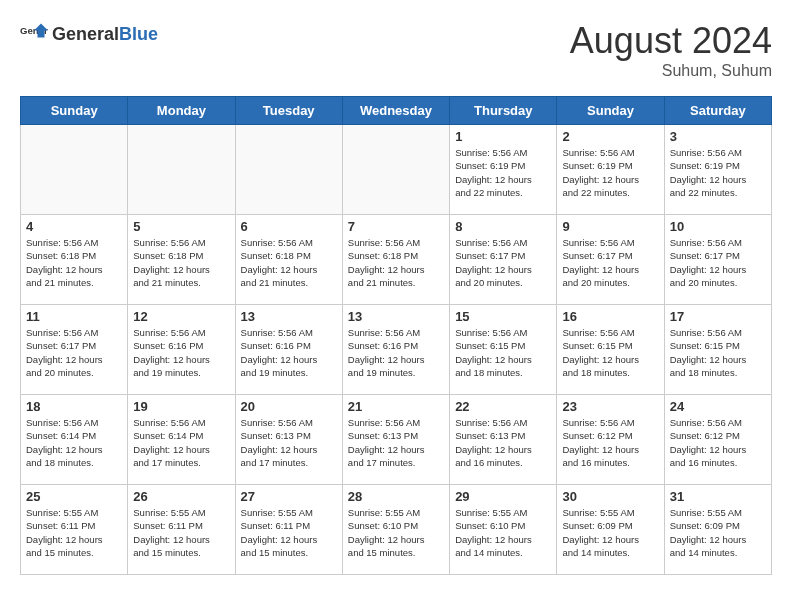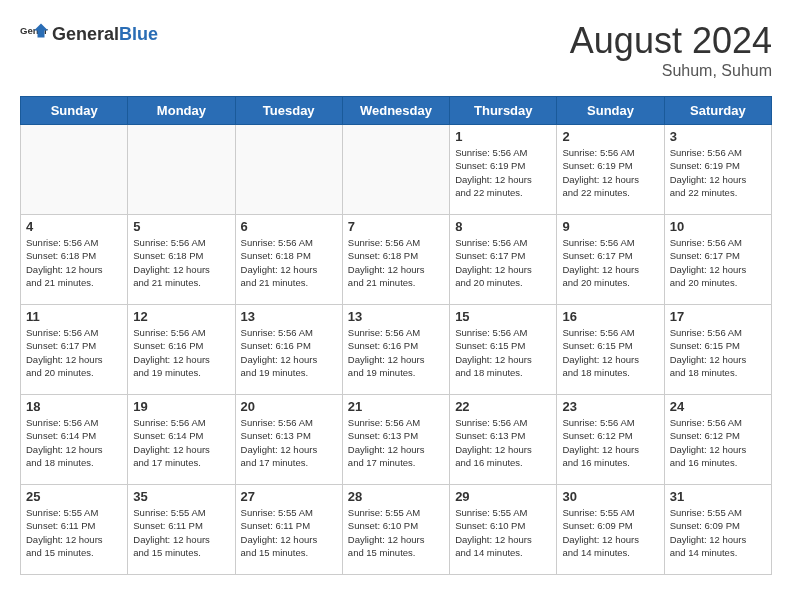--- a/index.html
+++ b/index.html
@@ -291,21 +291,21 @@
       </tr>
       <tr>
         <td class="cal-cell">
           <span class="day-number">25</span>
           <div class="cell-detail" style="white-space: pre-line;">Sunrise: 5:55 AM
 Sunset: 6:11 PM
 Daylight: 12 hours
 and 15 minutes.</div>
         </td>
         <td class="cal-cell">
-          <span class="day-number">35</span>
+          <span class="day-number">26</span>
           <div class="cell-detail" style="white-space: pre-line;">Sunrise: 5:55 AM
 Sunset: 6:11 PM
 Daylight: 12 hours
 and 15 minutes.</div>
         </td>
         <td class="cal-cell">
           <span class="day-number">27</span>
           <div class="cell-detail" style="white-space: pre-line;">Sunrise: 5:55 AM
 Sunset: 6:11 PM
 Daylight: 12 hours

